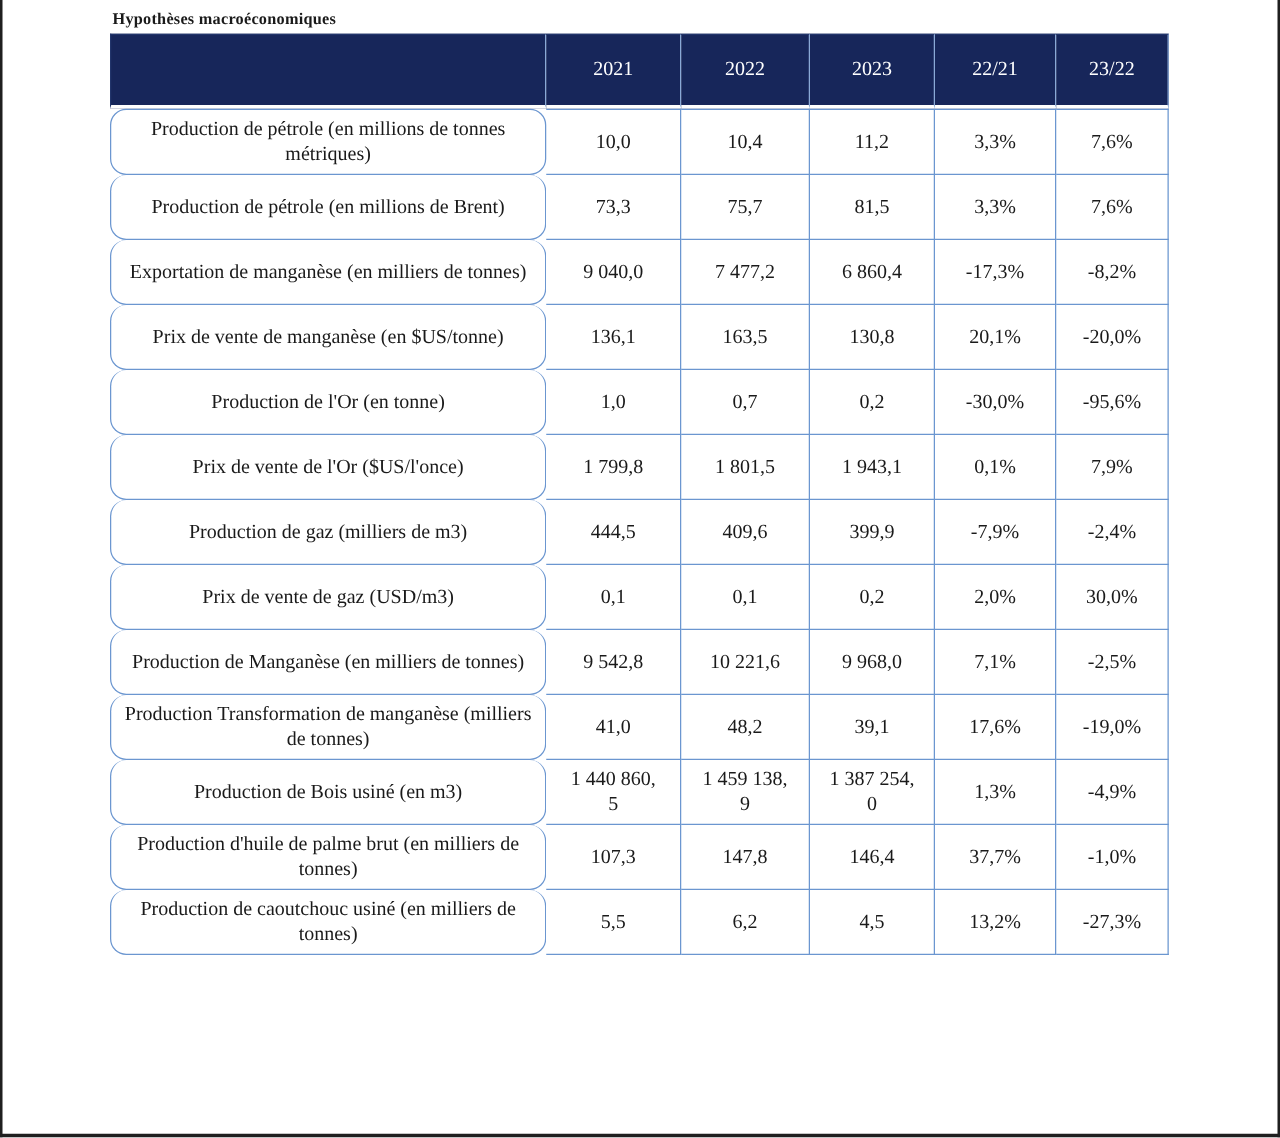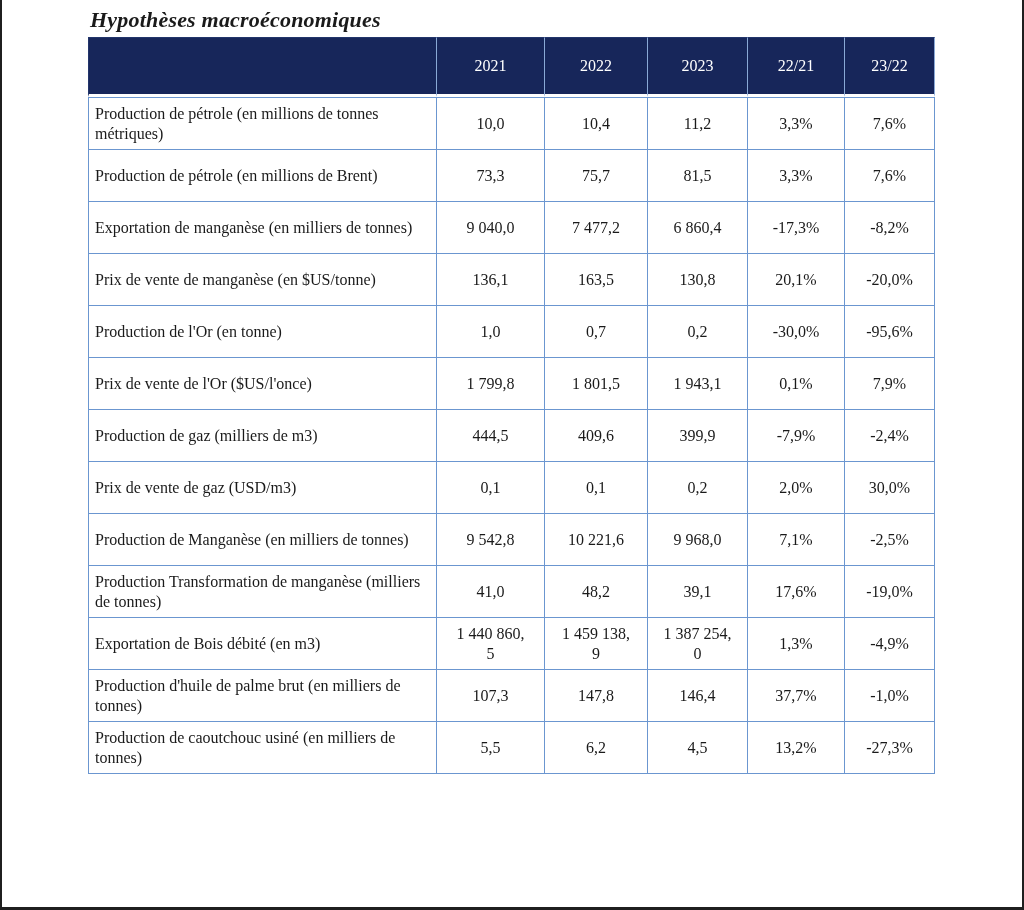--- a/index.html
+++ b/index.html
@@ -15,21 +15,21 @@
   body{font-family:"Liberation Serif","DejaVu Serif",serif;color:var(--text);}
   .page{
     width:1024px;height:910px;box-sizing:border-box;background:#ffffff;
     border-left:2px solid var(--frame);
     border-right:2px solid var(--frame);
     border-bottom:3px solid var(--frame);
     overflow:hidden;
   }
   .doc{margin-left:86px;margin-right:86px;padding-top:7px;}
   .title{
-    font-size:22px;font-weight:bold;font-style:italic;
+    font-size:13px;font-weight:bold;
     margin:0 0 4px 2px;letter-spacing:0.2px;
   }
   table.macro{
     border-collapse:separate;border-spacing:0;table-layout:fixed;width:847px;
   }
   table.macro th{
     background:var(--header-bg);color:var(--header-text);
     font-weight:normal;font-size:16px;height:56px;
     text-align:center;vertical-align:middle;
     border-top:1px solid var(--header-top);
@@ -39,21 +39,21 @@
   }
   table.macro th:first-child{border-left:1px solid var(--header-top);}
   table.macro td{
     font-size:16px;height:47px;vertical-align:middle;line-height:1.22;
     border-right:1px solid var(--border);
     border-bottom:1px solid var(--border);
     padding:2px 6px;
   }
   table.macro td:first-child{border-left:1px solid var(--border);}
   table.macro tbody tr:first-child td{border-top:1px solid var(--border);}
-  td.label{text-align:left;padding-left:9px;padding-right:10px;}
+  td.label{text-align:center;padding-left:9px;padding-right:10px;border-radius:13px;}
   td.value{text-align:center;white-space:pre-line;}
 </style>
 </head>
 <body>
 
 <div class="page">
   <div class="doc">
     <h1 class="title">Hypothèses macroéconomiques</h1>
 
     <table class="macro">
@@ -150,21 +150,21 @@
           </tr>
           <tr>
             <td class="label">Production Transformation de manganèse (milliers de tonnes)</td>
             <td class="value">41,0</td>
             <td class="value">48,2</td>
             <td class="value">39,1</td>
             <td class="value">17,6%</td>
             <td class="value">-19,0%</td>
           </tr>
           <tr>
-            <td class="label">Exportation de Bois débité (en m3)</td>
+            <td class="label">Production de Bois usiné (en m3)</td>
             <td class="value">1&nbsp;440&nbsp;860,
 5</td>
             <td class="value">1&nbsp;459&nbsp;138,
 9</td>
             <td class="value">1&nbsp;387&nbsp;254,
 0</td>
             <td class="value">1,3%</td>
             <td class="value">-4,9%</td>
           </tr>
           <tr>

